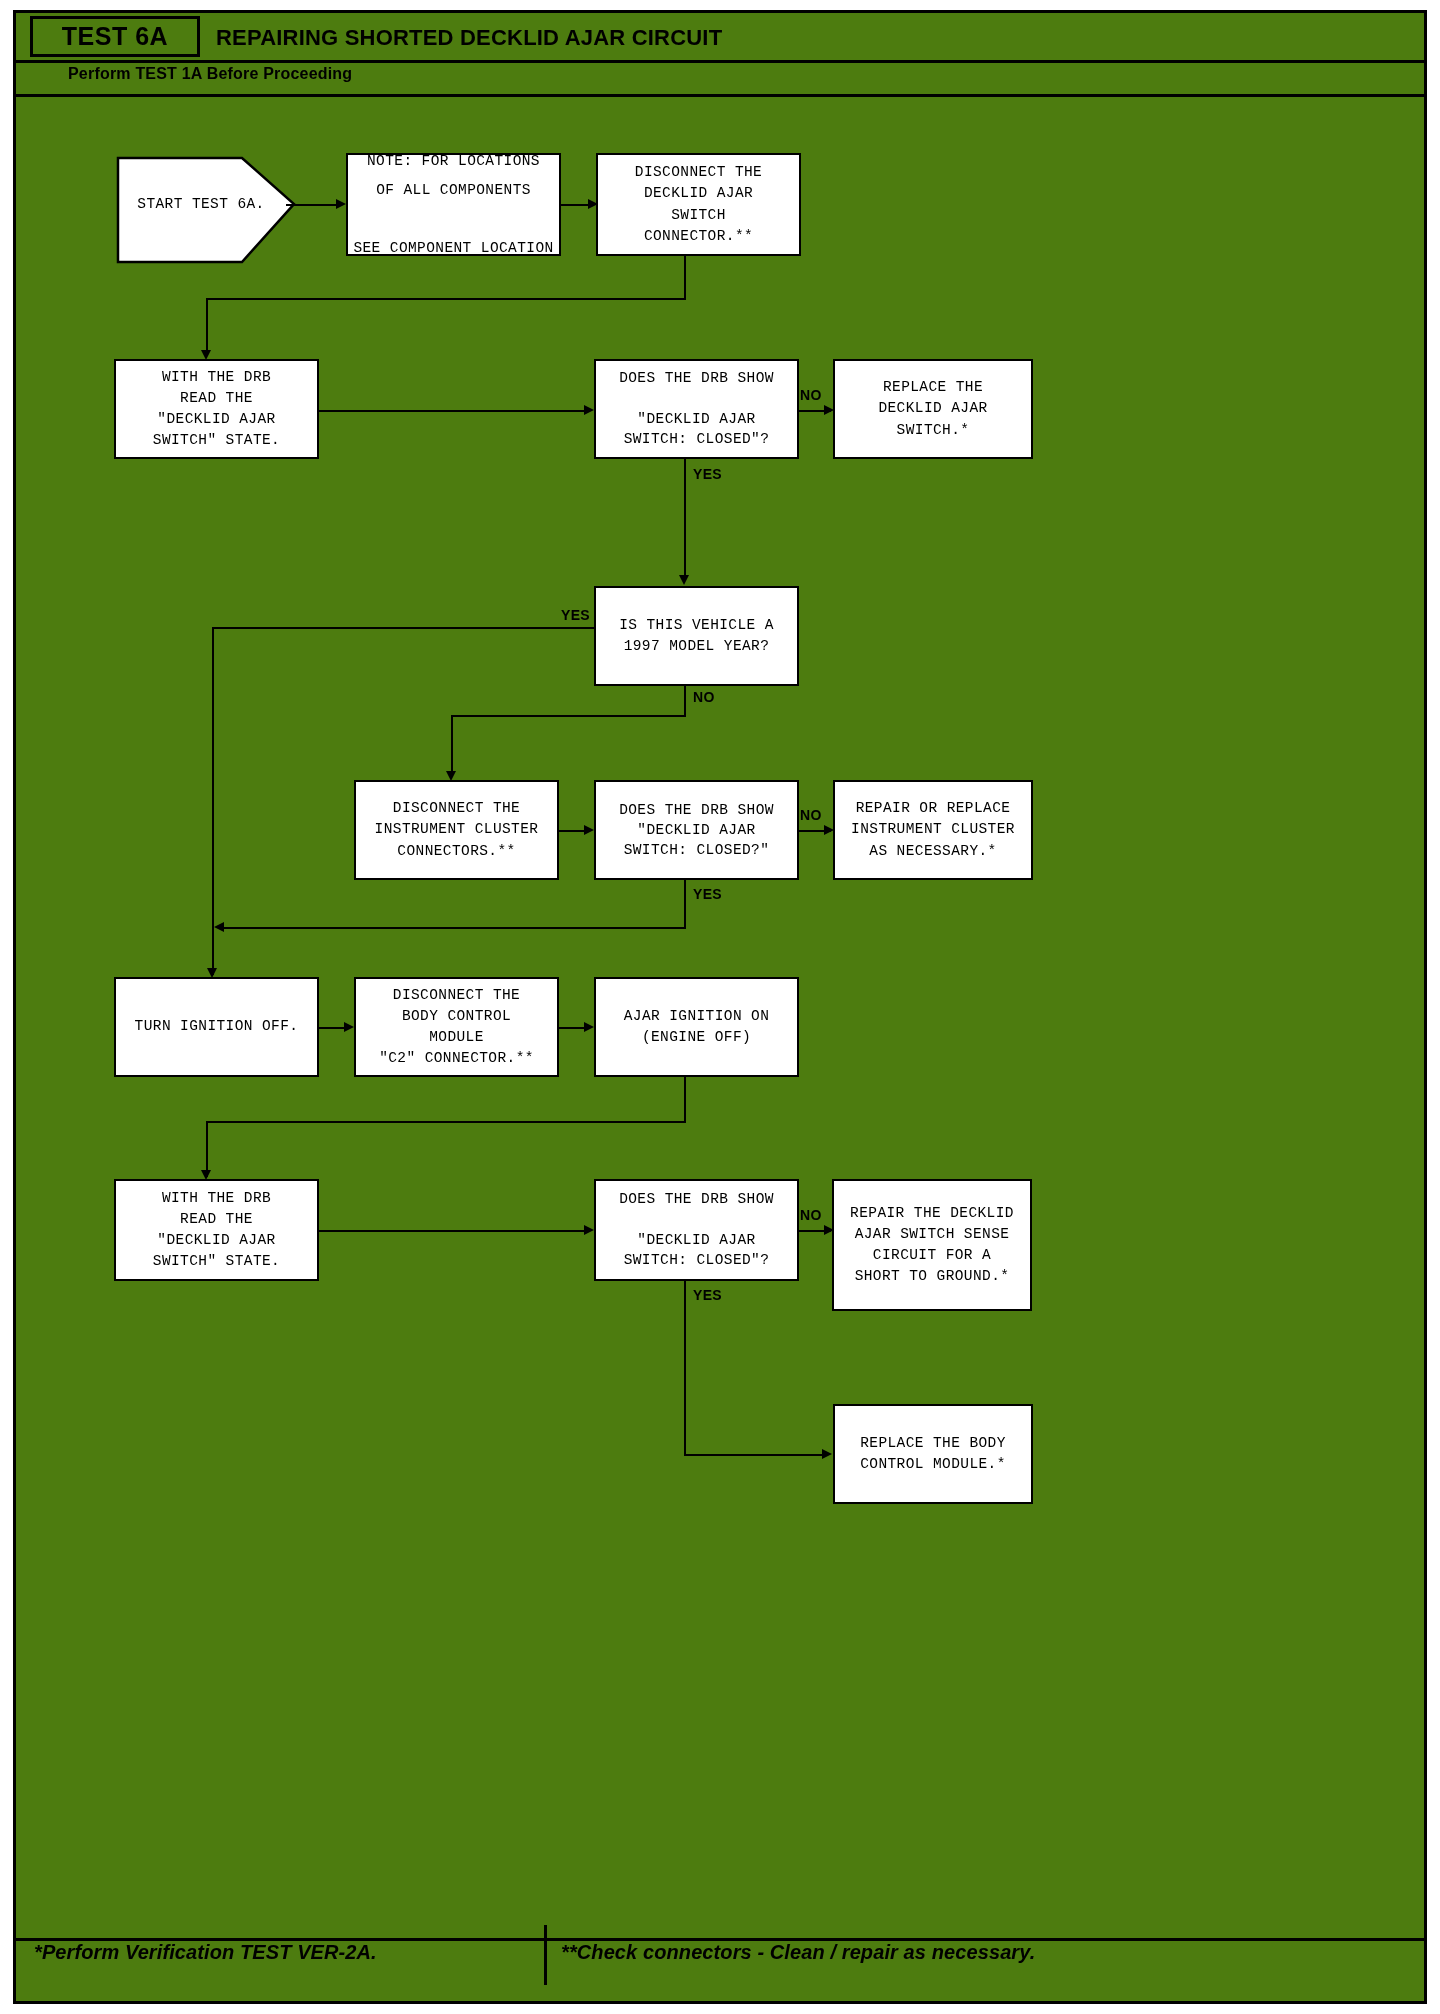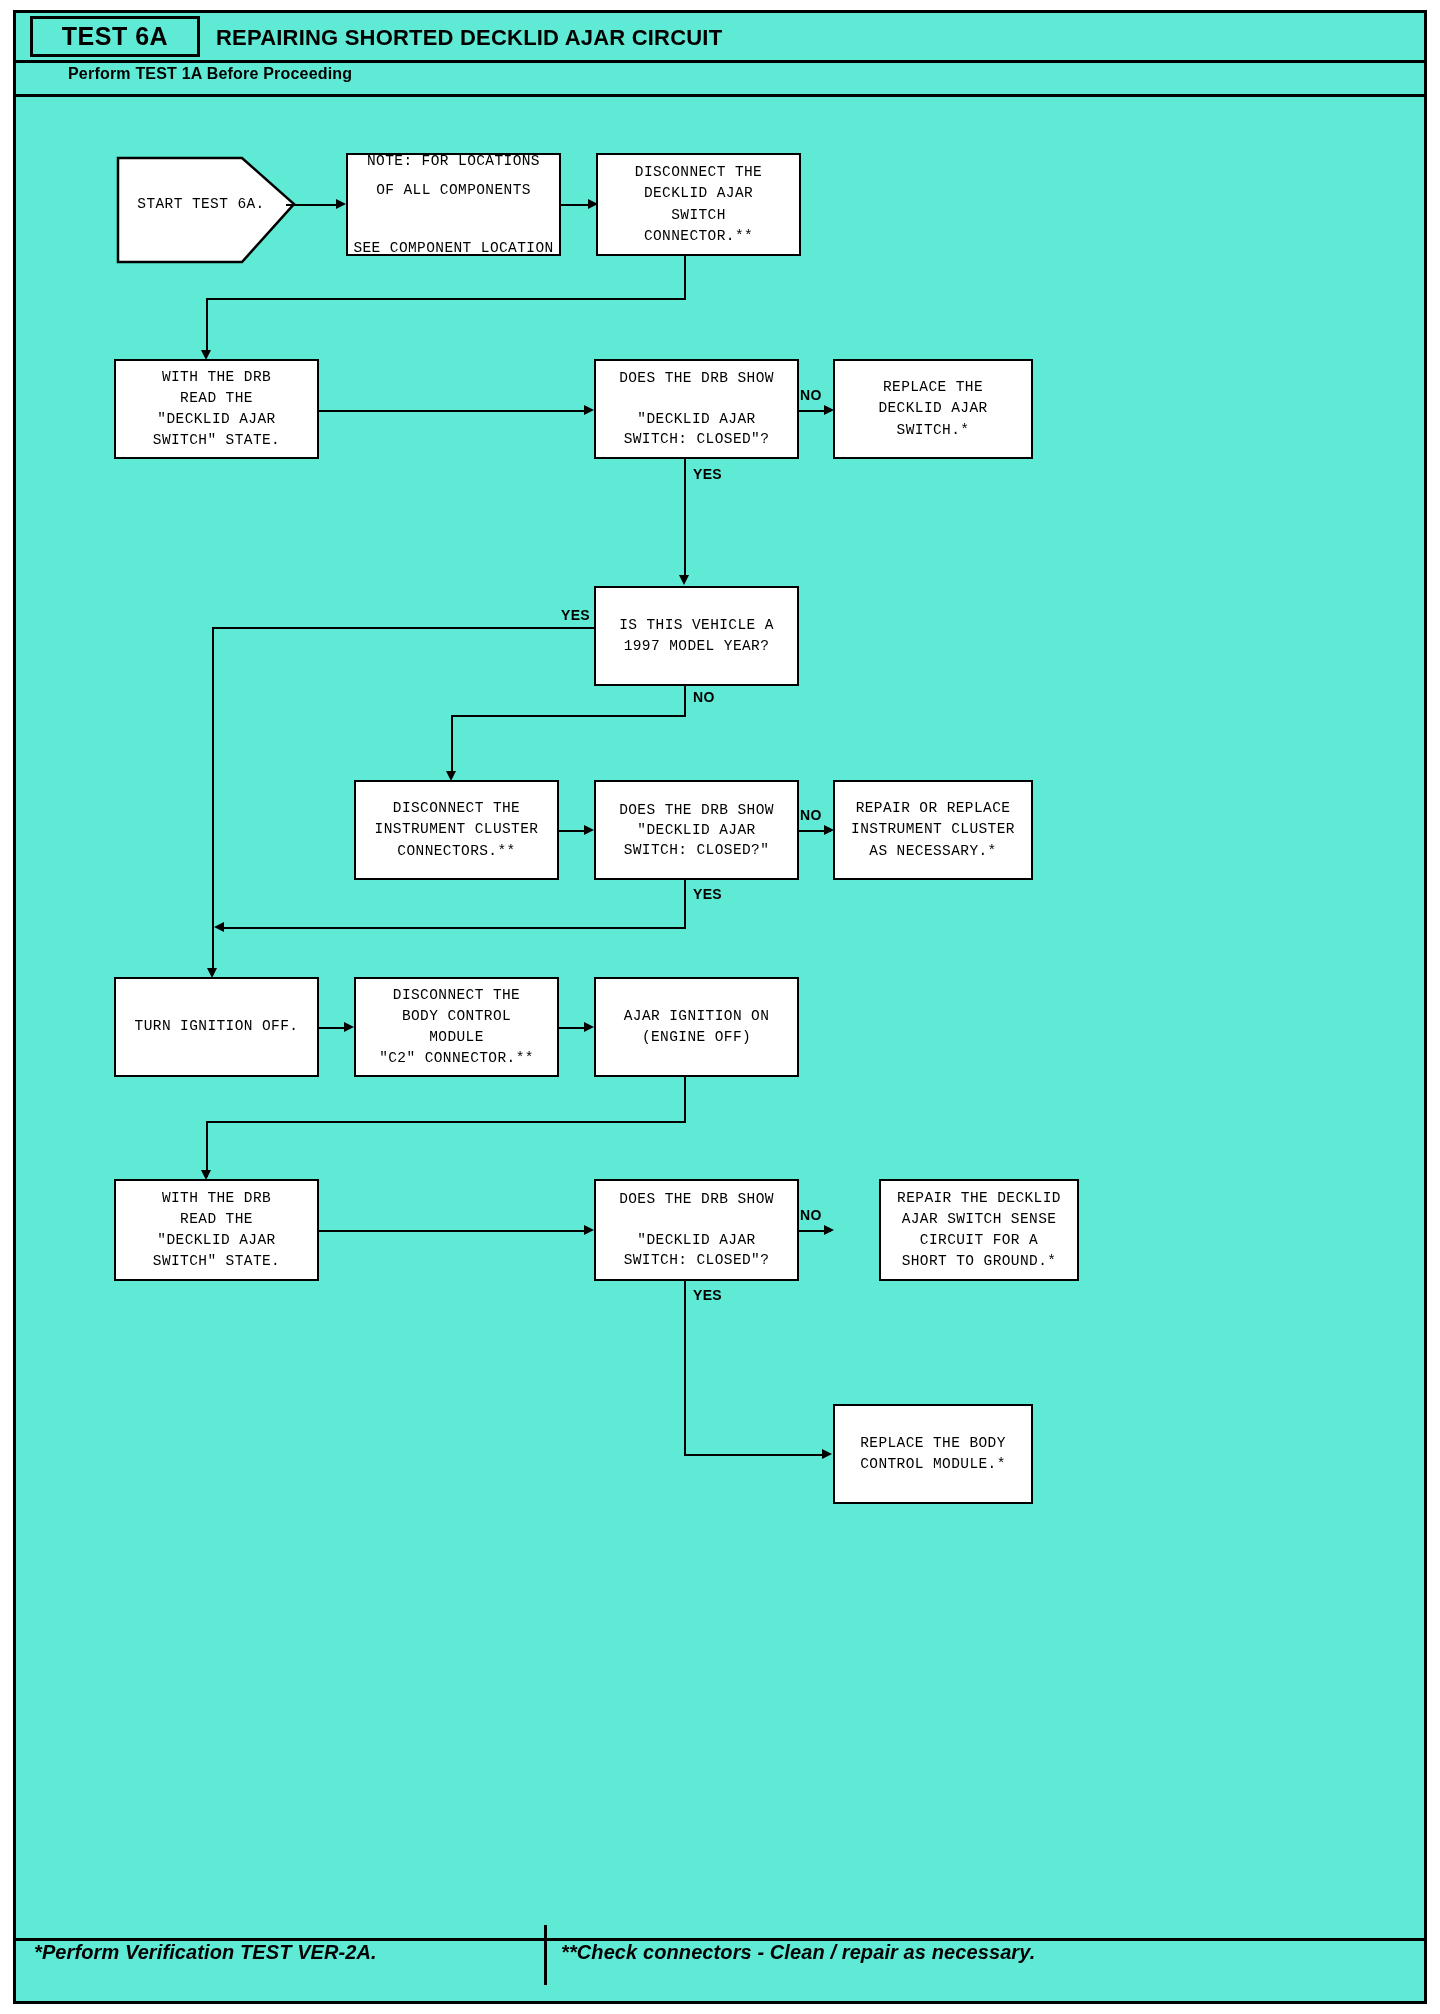--- a/index.html
+++ b/index.html
@@ -5,21 +5,21 @@
   html,body{margin:0;padding:0;background:#ffffff;}
   body{
     width:1440px;height:2014px;position:relative;
     font-family:"Liberation Sans", sans-serif;
     color:#000;
     -webkit-font-smoothing:none;
   }
   
   #page{
     position:absolute;left:13px;top:10px;width:1414px;height:1994px;
-    border:3px solid #000;box-sizing:border-box;background:#5eead4;padding-left:28px;
+    border:3px solid #000;box-sizing:border-box;background:#4d7c0f;padding-left:28px;
   }
   
   #header{position:absolute;left:0;top:0;width:100%;height:78px;}
   #test-badge{
     position:absolute;left:14px;top:3px;width:170px;height:41px;
     border:3px solid #000;box-sizing:border-box;
     display:flex;align-items:center;justify-content:center;
   }
   #test-badge span{font-size:25px;font-weight:bold;letter-spacing:.5px;}
   #header-title{
@@ -222,21 +222,21 @@
 
     <div class="box tight" style="left:578px;top:1082px;width:205px;height:102px;">DOES THE DRB SHOW
 
 "DECKLID AJAR
 SWITCH: CLOSED"?</div>
 
     <div class="edge-label" style="left:784px;top:1110px;">NO</div>
     <div class="h-line" style="left:783px;top:1133px;width:32px;"></div>
     <div class="arrow-r" style="left:808px;top:1128px;"></div>
 
-    <div class="box" style="left:863px;top:1082px;width:200px;height:102px;">REPAIR THE DECKLID
+    <div class="box" style="left:816px;top:1082px;width:200px;height:132px;">REPAIR THE DECKLID
 AJAR SWITCH SENSE
 CIRCUIT FOR A
 SHORT TO GROUND.*</div>
 
     <div class="edge-label" style="left:677px;top:1190px;">YES</div>
     <div class="v-line" style="left:668px;top:1184px;height:175px;"></div>
     <div class="h-line" style="left:668px;top:1357px;width:143px;"></div>
     <div class="arrow-r" style="left:806px;top:1352px;"></div>
 
     <div class="box" style="left:817px;top:1307px;width:200px;height:100px;">REPLACE THE BODY

